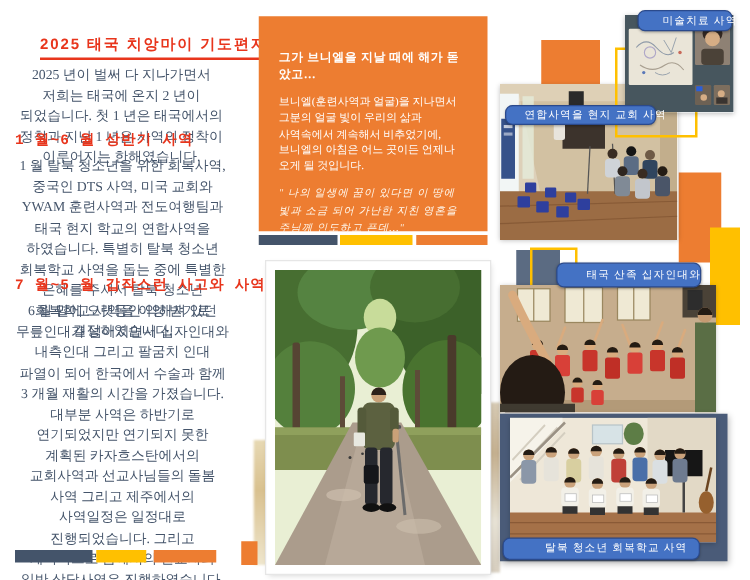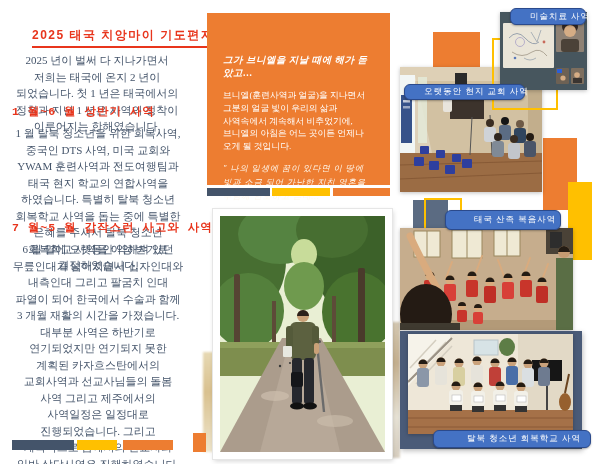--- a/index.html
+++ b/index.html
@@ -18,21 +18,21 @@
   .bar.navy{background:var(--accent-navy,#44546A);}
   .bar.yellow{background:var(--accent-yellow,#FFC000);}
   .bar.orange{background:var(--accent-orange,#ED7D31);}
   .bar-mid{height:8px !important;}
   
   .orange-box{left:207px;top:13px;width:183px;height:172px;
     background:var(--accent-orange,#ED7D31);color:#ffffff;
     padding:15px 14px 0 16px;box-sizing:border-box;}
   .ob-title{font-family:"Liberation Sans",sans-serif;font-weight:bold;
     font-size:13px;letter-spacing:2.5px;}
-  .ob-verse{margin-top:26px;font-style:italic;font-weight:bold;font-size:9.5px;
+  .ob-verse{margin-top:12px;font-weight:bold;font-size:9.5px;
     letter-spacing:.5px;}
   .ob-ref{font-style:italic;font-weight:bold;font-size:9px;margin-top:1px;}
   .ob-body{margin-top:9px;font-size:8.8px;line-height:1.45;word-break:keep-all;}
   .ob-quote{margin-top:9px;font-size:8.4px;font-style:italic;letter-spacing:.8px;
     line-height:1.7;color:#fff7ec;}
   
   .photo-frame{background:#ffffff;padding:7px;box-sizing:border-box;
     box-shadow:0 0 0 1px #e6e6e6, 1px 2px 5px rgba(0,0,0,.18);}
   .photo{box-shadow:0 1px 4px rgba(0,0,0,.25);overflow:hidden;}
   .photo svg{display:block;}
@@ -325,15 +325,15 @@
           <path d="M108.5 53 a4.5 4.5 0 0 1 9 0 z" fill="#241c14"></path>
         <rect x="106" y="57" width="14" height="15" rx="3" fill="#f2f0e8"></rect>
           <rect x="109" y="62" width="9" height="6" fill="#ffffff" stroke="#bbbbbb" stroke-width=".6"></rect>
         <rect x="107" y="72" width="12" height="6" fill="#333333"></rect>
       </g>
     </svg>
   </div>
 </div>
 
 <div class="abs blue-label" style="left:510px;top:8px;width:76px;height:17px;z-index:5;">미술치료 사역</div>
-<div class="abs blue-label" style="left:404px;top:84px;width:121px;height:16px;z-index:5;">오랫동안 현지 교회 사역</div>
-<div class="abs blue-label" style="left:445px;top:210px;width:116px;height:20px;z-index:5;">태국 산족 복음사역</div>
-<div class="abs blue-label" style="left:433px;top:430px;width:158px;height:18px;z-index:6;">탈북 청소년 회복학교 사역</div>
+<div class="abs blue-label" style="left:404px;top:84px;width:121px;height:16px;z-index:5;">연합사역을 현지 교회 사역</div>
+<div class="abs blue-label" style="left:445px;top:210px;width:116px;height:20px;z-index:5;">태국 산족 십자인대와</div>
+<div class="abs blue-label" style="left:402px;top:430px;width:158px;height:18px;z-index:6;">탈북 청소년 회복학교 사역</div>
 
 </body></html>

